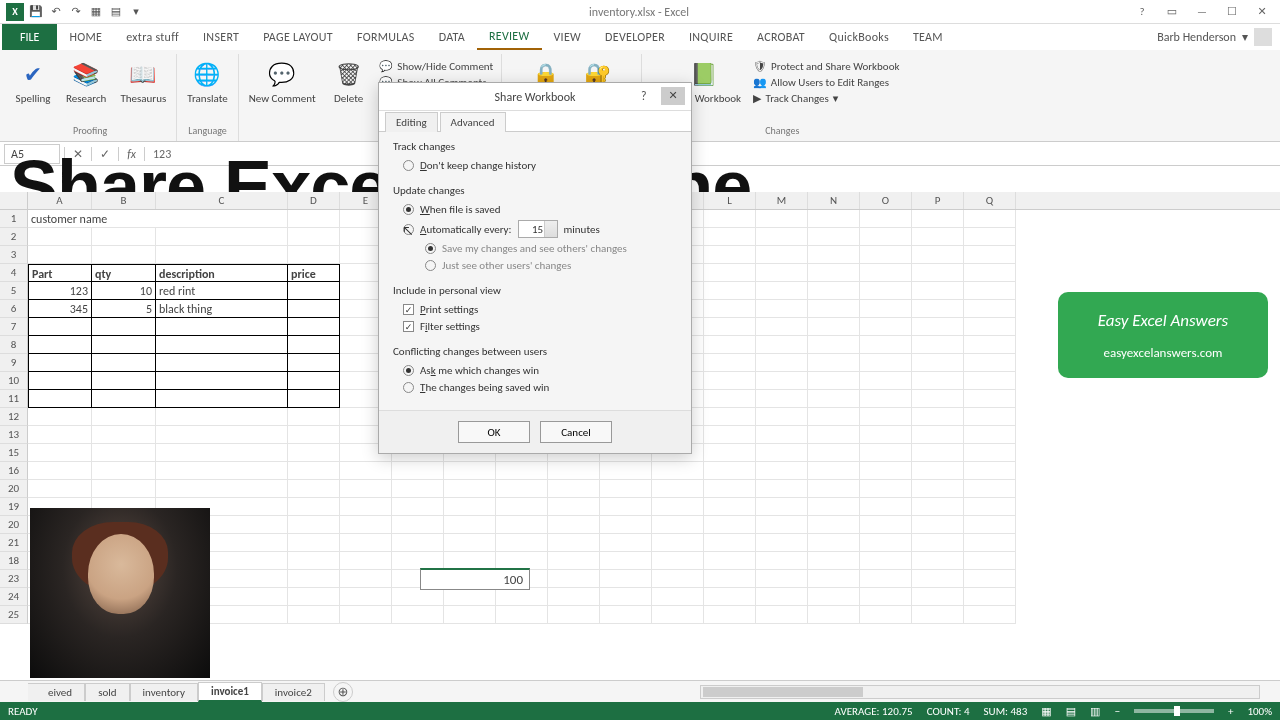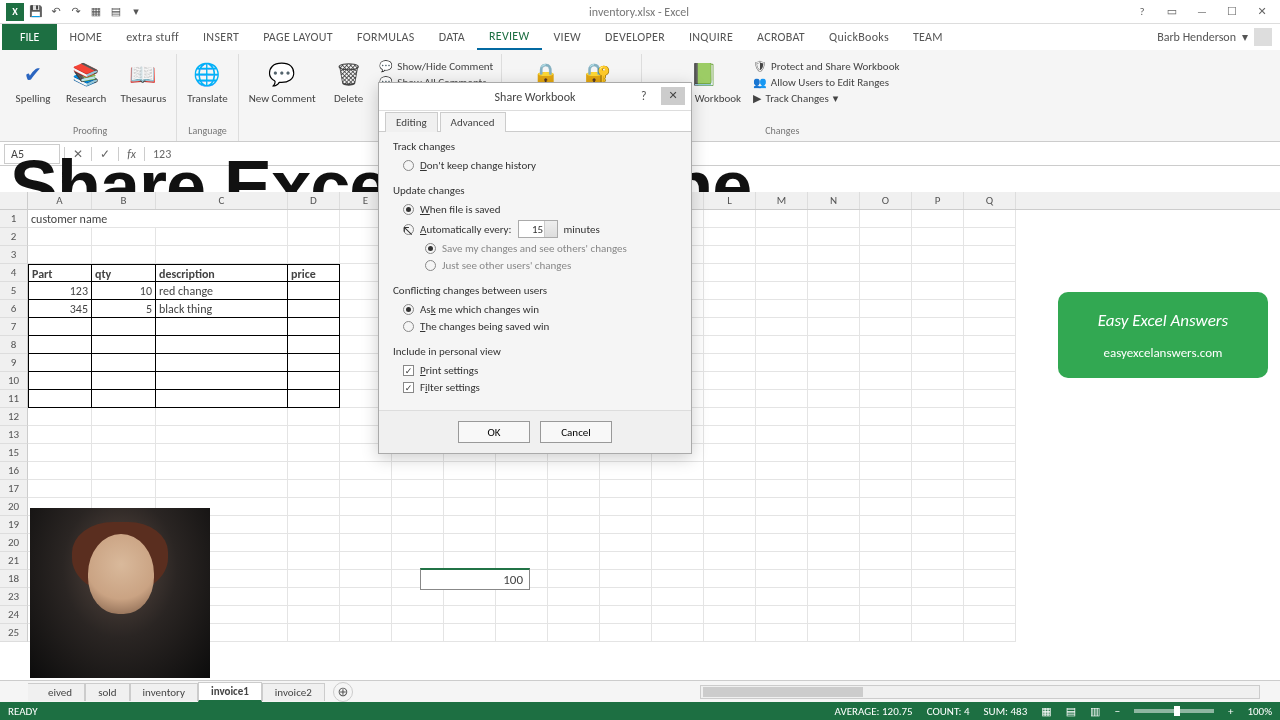--- a/index.html
+++ b/index.html
@@ -11,21 +11,21 @@
 .qat-icon { width: 16px; height: 16px; display: inline-flex; align-items: center; justify-content: center; font-size: 11px; color: #555; }
 .xlicon { width: 18px; height: 18px; background: #1d6f42; color: #fff; font-size: 10px; font-weight: bold; display: inline-flex; align-items: center; justify-content: center; }
 .title-center { flex: 1; text-align: center; font-size: 12px; color: #777; }
 .win-controls { display: flex; gap: 2px; padding-right: 4px; }
 .win-btn { width: 28px; height: 18px; display: inline-flex; align-items: center; justify-content: center; color: #666; font-size: 11px; }
 
 
 .ribbon-tabs { height: 26px; background: #fff; display: flex; align-items: stretch; padding-left: 2px; }
 .file-tab { background: #1d6f42; color: #fff; padding: 0 18px; font-size: 12px; display: flex; align-items: center; font-weight: 500; }
 .rtab { padding: 0 12px; font-size: 12px; color: #555; display: flex; align-items: center; text-transform: uppercase; letter-spacing: .3px; }
-.rtab.active { color: #1d6f42; border-bottom: 2px solid #0369a1; }
+.rtab.active { color: #1d6f42; border-bottom: 2px solid #a16207; }
 .user-area { margin-left: auto; display: flex; align-items: center; gap: 6px; padding-right: 8px; font-size: 12px; color: #555; }
 .avatar-sm { width: 18px; height: 18px; background: #ddd; }
 
 
 .ribbon { height: 92px; background: #f5f5f5; border-bottom: 1px solid #ccc; display: flex; padding: 4px 4px 0; }
 .rgroup { border-right: 1px solid #ddd; padding: 2px 8px; display: flex; flex-direction: column; align-items: center; justify-content: space-between; }
 .rgroup-items { display: flex; gap: 10px; align-items: flex-start; flex: 1; }
 .big-btn { display: flex; flex-direction: column; align-items: center; gap: 2px; font-size: 11px; color: #444; padding: 2px 2px; min-width: 42px; }
 .big-btn .ic { width: 32px; height: 32px; display: flex; align-items: center; justify-content: center; font-size: 22px; }
 .rgroup-label { font-size: 10px; color: #777; padding: 2px 0; }
@@ -347,21 +347,21 @@
         <div class="cell " style="width: 52px;"></div>
         <div class="cell " style="width: 52px;"></div>
         <div class="cell " style="width: 52px;"></div>
         <div class="cell " style="width: 52px;"></div>
         <div class="cell " style="width: 52px;"></div>
       </div>
       <div class="row">
         <div class="rh">5</div>
         <div class="cell r bb br bl" style="width: 64px;">123</div>
         <div class="cell r bb br" style="width: 64px;">10</div>
-        <div class="cell bb br" style="width: 132px;">red change</div>
+        <div class="cell bb br" style="width: 132px;">red rint</div>
         <div class="cell bb br" style="width: 52px;"></div>
         <div class="cell " style="width: 52px;"></div>
         <div class="cell " style="width: 52px;"></div>
         <div class="cell " style="width: 52px;"></div>
         <div class="cell " style="width: 52px;"></div>
         <div class="cell " style="width: 52px;"></div>
         <div class="cell " style="width: 52px;"></div>
         <div class="cell " style="width: 52px;"></div>
         <div class="cell " style="width: 52px;"></div>
         <div class="cell " style="width: 52px;"></div>
@@ -545,40 +545,20 @@
         <div class="cell " style="width: 52px;"></div>
         <div class="cell " style="width: 52px;"></div>
         <div class="cell " style="width: 52px;"></div>
         <div class="cell " style="width: 52px;"></div>
         <div class="cell " style="width: 52px;"></div>
         <div class="cell " style="width: 52px;"></div>
         <div class="cell " style="width: 52px;"></div>
       </div>
       <div class="row">
         <div class="rh">16</div>
-        <div class="cell " style="width: 64px;"></div>
-        <div class="cell " style="width: 64px;"></div>
-        <div class="cell " style="width: 132px;"></div>
-        <div class="cell " style="width: 52px;"></div>
-        <div class="cell " style="width: 52px;"></div>
-        <div class="cell " style="width: 52px;"></div>
-        <div class="cell " style="width: 52px;"></div>
-        <div class="cell " style="width: 52px;"></div>
-        <div class="cell " style="width: 52px;"></div>
-        <div class="cell " style="width: 52px;"></div>
-        <div class="cell " style="width: 52px;"></div>
-        <div class="cell " style="width: 52px;"></div>
-        <div class="cell " style="width: 52px;"></div>
-        <div class="cell " style="width: 52px;"></div>
-        <div class="cell " style="width: 52px;"></div>
-        <div class="cell " style="width: 52px;"></div>
-        <div class="cell " style="width: 52px;"></div>
-      </div>
-      <div class="row">
-        <div class="rh">17</div>
         <div class="cell " style="width: 64px;"></div>
         <div class="cell " style="width: 64px;"></div>
         <div class="cell " style="width: 132px;"></div>
         <div class="cell " style="width: 52px;"></div>
         <div class="cell " style="width: 52px;"></div>
         <div class="cell " style="width: 52px;"></div>
         <div class="cell " style="width: 52px;"></div>
         <div class="cell " style="width: 52px;"></div>
         <div class="cell " style="width: 52px;"></div>
         <div class="cell " style="width: 52px;"></div>
@@ -788,39 +768,39 @@
       <label class="sub" style="color:#888">
           <span class="radio on"></span>
           <span>Save my changes and see others' changes</span>
         </label>
       <label class="sub" style="color:#888">
           <span class="radio"></span>
           <span>Just see other users' changes</span>
         </label>
     </div>
     <div class="sec">
+      <div class="sec-title">Include in personal view</div>
+      <label>
+          <span class="chk on"></span>
+          <span><span class="u">P</span>rint settings</span>
+        </label>
+      <label>
+          <span class="chk on"></span>
+          <span>F<span class="u">i</span>lter settings</span>
+        </label>
+    </div>
+    <div class="sec">
       <div class="sec-title">Conflicting changes between users</div>
       <label>
           <span class="radio on"></span>
           <span>As<span class="u">k</span> me which changes win</span>
         </label>
       <label>
           <span class="radio"></span>
           <span><span class="u">T</span>he changes being saved win</span>
-        </label>
-    </div>
-    <div class="sec">
-      <div class="sec-title">Include in personal view</div>
-      <label>
-          <span class="chk on"></span>
-          <span><span class="u">P</span>rint settings</span>
-        </label>
-      <label>
-          <span class="chk on"></span>
-          <span>F<span class="u">i</span>lter settings</span>
         </label>
     </div>
   </div>
   <div class="dlg-buttons">
     <button class="dlg-btn">OK</button>
     <button class="dlg-btn">Cancel</button>
   </div>
 </div>
 
 <div class="floatcell">100</div>

